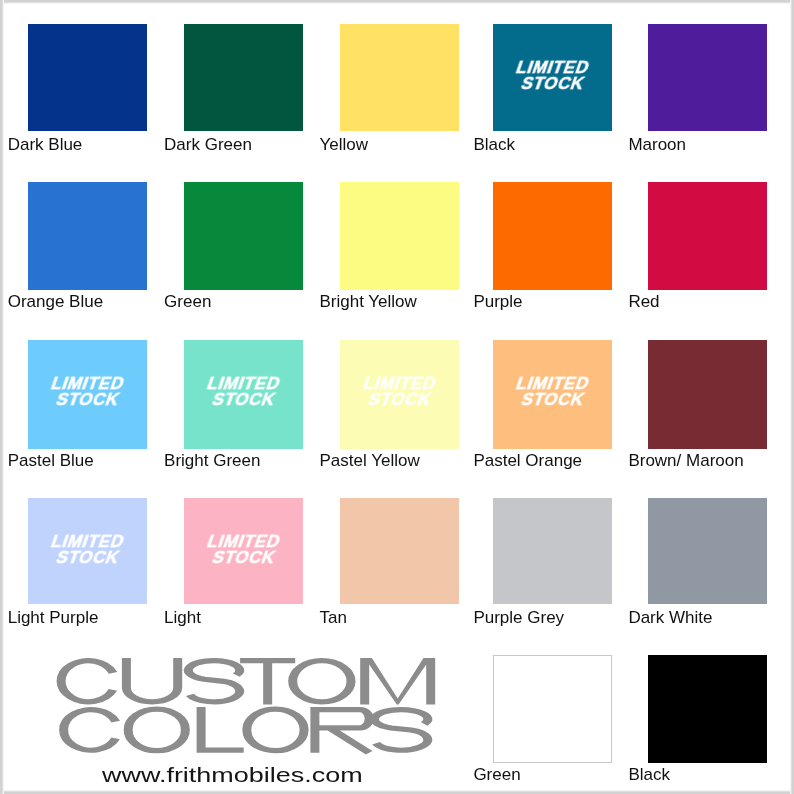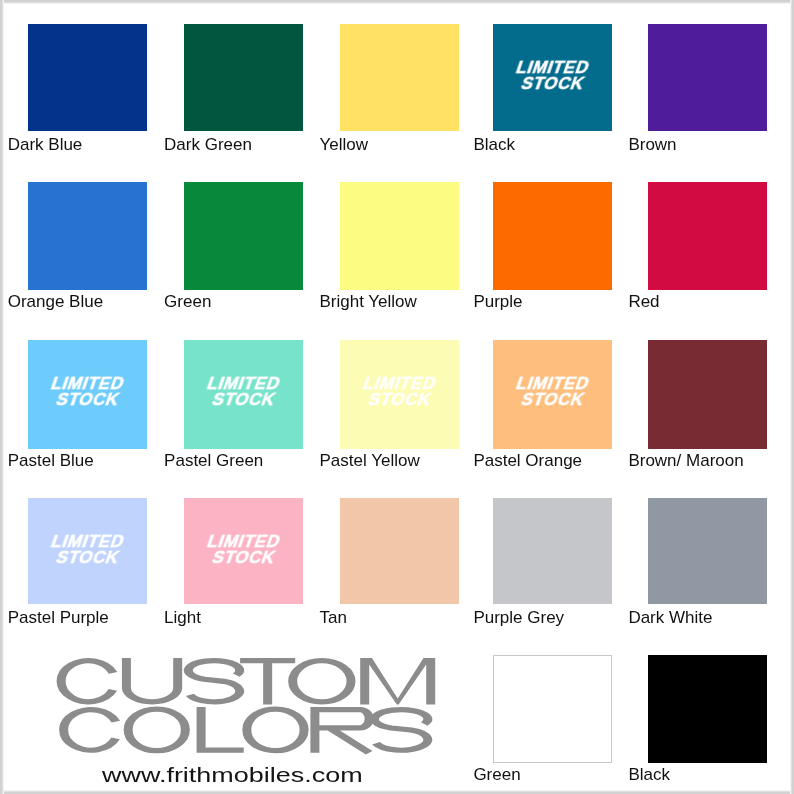--- a/index.html
+++ b/index.html
@@ -42,21 +42,21 @@
       <div class="cell" style="left: 493.4px; top: 24px;">
         <div class="chip" style="background: rgb(3, 108, 141); height: 107px;"></div>
         <div class="ls">
           <span>LIMITED</span>
           <span>STOCK</span>
         </div>
         <div class="chip-label">Black</div>
       </div>
       <div class="cell" style="left: 648.4px; top: 24px;">
         <div class="chip" style="background: rgb(79, 28, 155); height: 107px;"></div>
-        <div class="chip-label">Brown</div>
+        <div class="chip-label">Maroon</div>
       </div>
       <div class="cell" style="left: 27.7px; top: 181.8px;">
         <div class="chip" style="background: rgb(40, 115, 210); height: 108px;"></div>
         <div class="chip-label">Orange Blue</div>
       </div>
       <div class="cell" style="left: 184.1px; top: 181.8px;">
         <div class="chip" style="background: rgb(6, 137, 58); height: 108px;"></div>
         <div class="chip-label">Green</div>
       </div>
       <div class="cell" style="left: 339.5px; top: 181.8px;">
@@ -78,21 +78,21 @@
           <span>STOCK</span>
         </div>
         <div class="chip-label">Pastel Blue</div>
       </div>
       <div class="cell" style="left: 184.1px; top: 340px;">
         <div class="chip" style="background: rgb(120, 227, 203); height: 108.5px;"></div>
         <div class="ls">
           <span>LIMITED</span>
           <span>STOCK</span>
         </div>
-        <div class="chip-label">Pastel Green</div>
+        <div class="chip-label">Bright Green</div>
       </div>
       <div class="cell" style="left: 339.5px; top: 340px;">
         <div class="chip" style="background: rgb(253, 252, 180); height: 108.5px;"></div>
         <div class="ls">
           <span>LIMITED</span>
           <span>STOCK</span>
         </div>
         <div class="chip-label">Pastel Yellow</div>
       </div>
       <div class="cell" style="left: 493.4px; top: 340px;">
@@ -106,21 +106,21 @@
       <div class="cell" style="left: 648.4px; top: 340px;">
         <div class="chip" style="background: rgb(120, 43, 50); height: 108.5px;"></div>
         <div class="chip-label">Brown/ Maroon</div>
       </div>
       <div class="cell" style="left: 27.7px; top: 497.8px;">
         <div class="chip" style="background: rgb(191, 211, 253); height: 106.5px;"></div>
         <div class="ls">
           <span>LIMITED</span>
           <span>STOCK</span>
         </div>
-        <div class="chip-label">Pastel Purple</div>
+        <div class="chip-label">Light Purple</div>
       </div>
       <div class="cell" style="left: 184.1px; top: 497.8px;">
         <div class="chip" style="background: rgb(252, 179, 195); height: 106.5px;"></div>
         <div class="ls">
           <span>LIMITED</span>
           <span>STOCK</span>
         </div>
         <div class="chip-label">Light</div>
       </div>
       <div class="cell" style="left: 339.5px; top: 497.8px;">

